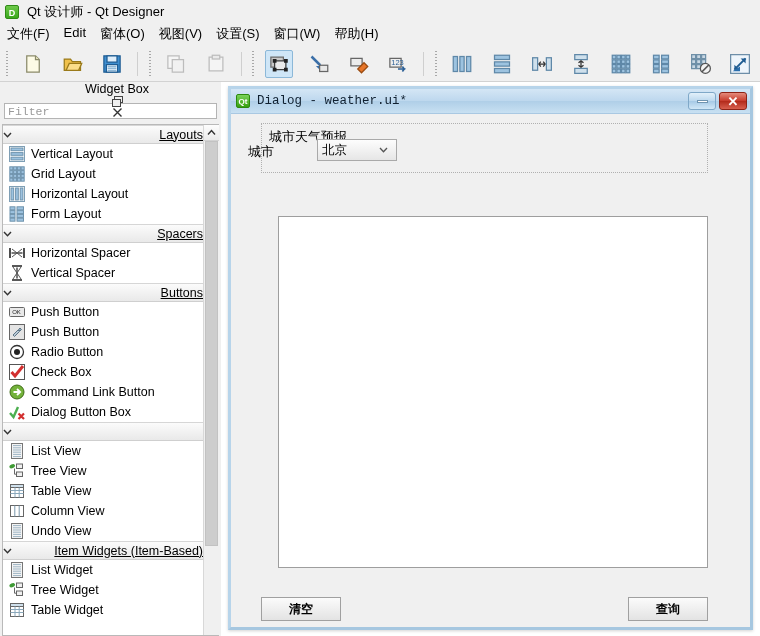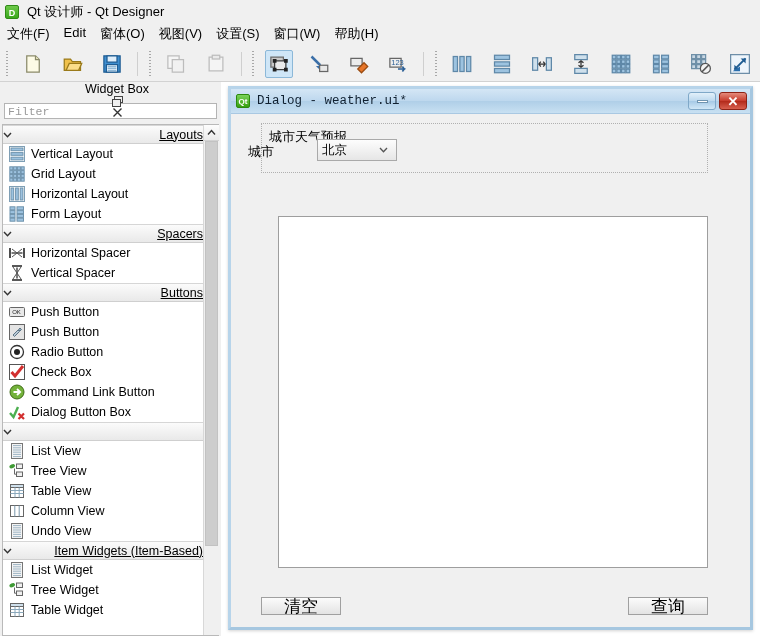--- a/index.html
+++ b/index.html
@@ -354,29 +354,30 @@
     position: absolute;
     left: 47px; top: 102px;
     width: 430px; height: 352px;
     background: #fff;
     border: 1px solid #9e9e9e;
     box-sizing: border-box;
   }
 
   .btn {
     position: absolute;
-    height: 18px;
+    height: 24px;
     background: linear-gradient(#fbfbfb, #e3e3e3);
     border: 1px solid #a0a0a0;
     box-sizing: border-box;
     display: flex;
     align-items: center;
     justify-content: center;
-    font-size: 17px;
+    font-size: 12px;
     color: #000;
+    font-weight: bold;
   }
   .btn-clear { left: 30px; top: 483px; width: 80px; }
   .btn-query { left: 397px; top: 483px; width: 80px; }
 
   
   svg { display: block; }
 </style>
 </head>
 <body>
 

